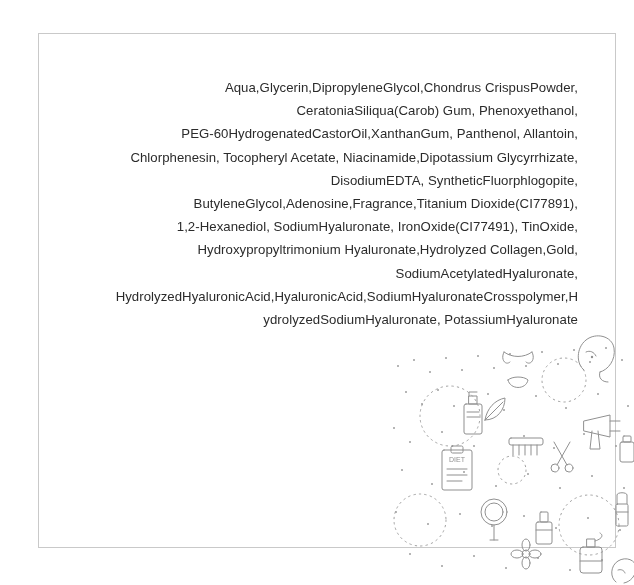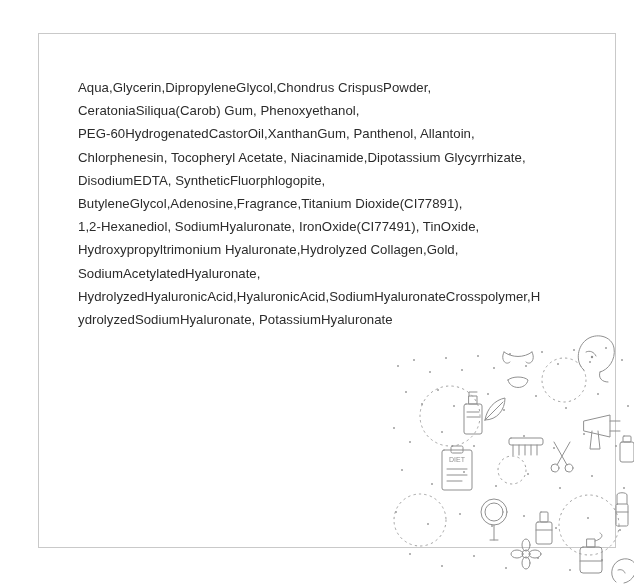--- a/index.html
+++ b/index.html
@@ -40,20 +40,21 @@
   #ingredient-text {
     position: absolute;
     left: 39px;
     top: 42px;
     width: 500px;
     font-size: 13.2px;
     line-height: 23.2px;
     color: #2b2b2b;
     white-space: pre-line;
     letter-spacing: 0.05px;
+    text-align: right;
   }
 
   
   #decor-collage {
     position: absolute;
     right: 0px;
     bottom: 0px;
     width: 250px;
     height: 265px;
     pointer-events: none;

